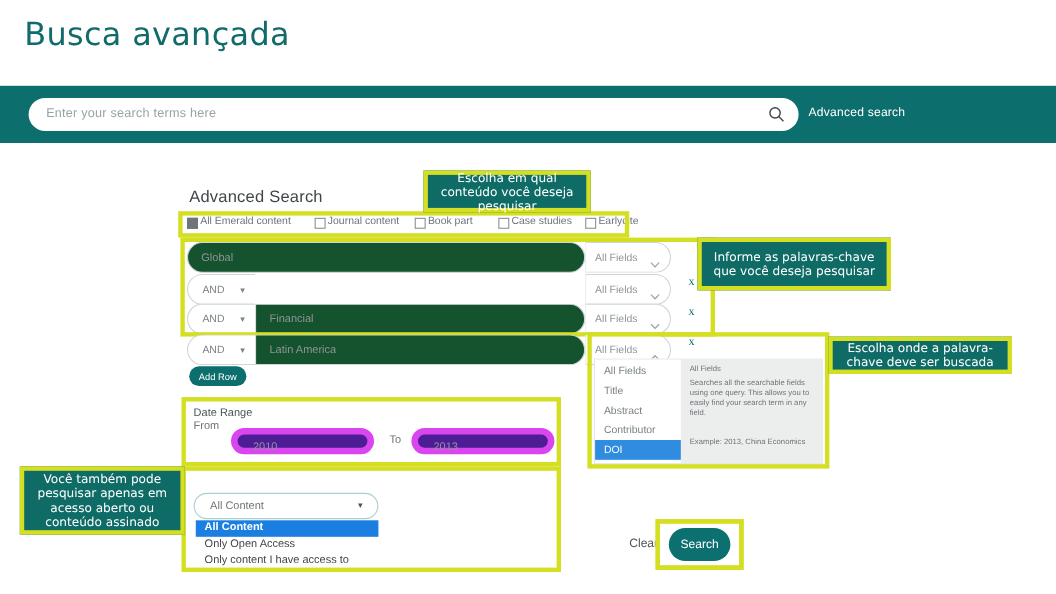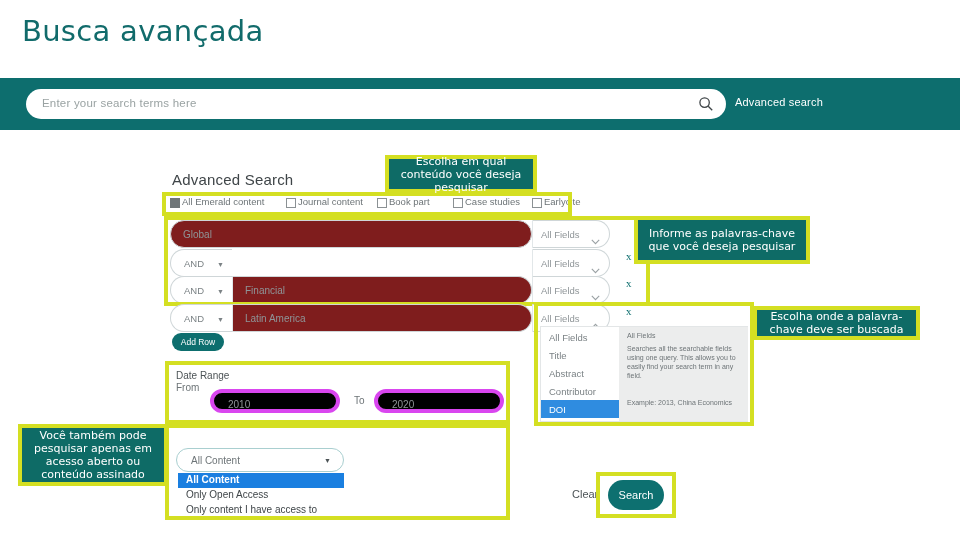--- a/index.html
+++ b/index.html
@@ -60,21 +60,21 @@
   .row{position:absolute;height:28px;}
   .bool{
     position:absolute;left:0;top:0;width:62px;height:28px;
     border:1px solid #cfd6d8;border-right:none;border-radius:14px 0 0 14px;
     box-sizing:border-box;background:#fff;
   }
   .bool .txt{position:absolute;left:13px;top:8px;font-size:9.5px;color:#7b8285;}
   .bool .car{position:absolute;right:8px;top:11px;font-size:7px;color:#7b8285;}
   .term{
     position:absolute;top:0;height:28px;border:1px solid #cfd6d8;border-left:1px solid #e2e7e9;
-    box-sizing:border-box;background:#7f1d1d;border-radius:0 14px 14px 0;
+    box-sizing:border-box;background:#14532d;border-radius:0 14px 14px 0;
   }
   .term.first{border-left:1px solid #cfd6d8;border-radius:14px;}
   .term .txt{position:absolute;left:12px;top:8px;font-size:10px;color:#8f9598;}
   .fieldsel{
     position:absolute;top:0;height:28px;width:78px;box-sizing:border-box;
     border-top:1px solid #cfd6d8;border-bottom:1px solid #cfd6d8;border-right:1px solid #cfd6d8;
     border-left:1px solid #e2e7e9;border-radius:0 14px 14px 0;background:#fff;
   }
   .fieldsel .txt{position:absolute;left:8px;top:8px;font-size:9.5px;color:#8f9598;}
   .chev{position:absolute;right:9px;top:10px;width:9px;height:6px;}
@@ -99,21 +99,21 @@
   .fdd-desc{position:absolute;left:78px;top:0;width:129px;height:94px;background:#eceded;}
   .fdd-desc .h{position:absolute;left:8px;top:5px;font-size:7px;color:#6d7477;}
   .fdd-desc .b{position:absolute;left:8px;top:17px;width:116px;font-size:7px;line-height:9px;color:#6d7477;}
   .fdd-desc .e{position:absolute;left:8px;top:72px;width:120px;font-size:7px;color:#6d7477;}
 
   
   .card{position:absolute;background:#fff;}
   .card-lab{position:absolute;font-size:10px;color:#4c5356;}
   .inlbl{position:absolute;font-size:10px;color:#6d7477;}
   .datebox{
-    position:absolute;height:24px;border:4px solid #d946ef;border-radius:12px;background:#000000;box-sizing:border-box;
+    position:absolute;height:24px;border:6px solid #d946ef;border-radius:12px;background:#4c1d95;box-sizing:border-box;
   }
   .datebox .txt{position:absolute;left:14px;top:6px;font-size:10px;color:#8f9598;}
 
   .accsel{
     position:absolute;left:176px;top:448px;width:168px;height:24px;
     border:1px solid #a9cfd0;border-radius:12px;background:#fff;box-sizing:border-box;
   }
   .accsel .txt{position:absolute;left:14px;top:6px;font-size:10px;color:#6d7477;}
   .accsel .car{position:absolute;right:12px;top:8px;font-size:7px;color:#4c5356;}
   .accopts{position:absolute;left:178px;top:473px;width:166px;}
@@ -279,21 +279,21 @@
   <div class="hl" style="left:534px;top:302px;width:220px;height:124px;"></div>
 
   <div class="card" style="left:168px;top:364px;width:342px;height:58px;">
     <div class="card-lab" style="left:8px;top:6px;">Date Range</div>
     <div class="inlbl" style="left:8px;top:18px;">From</div>
     <div class="datebox" style="left:42px;top:25px;width:130px;">
       <span class="txt">2010</span>
     </div>
     <div class="inlbl" style="left:186px;top:31px;">To</div>
     <div class="datebox" style="left:206px;top:25px;width:130px;">
-      <span class="txt">2020</span>
+      <span class="txt">2013</span>
     </div>
   </div>
   <div class="hl" style="left:165px;top:361px;width:345px;height:63px;"></div>
 
   <div class="accsel">
     <span class="txt">All Content</span>
     <span class="car">▼</span>
   </div>
   <div class="accopts">
     <div class="accopt sel">

